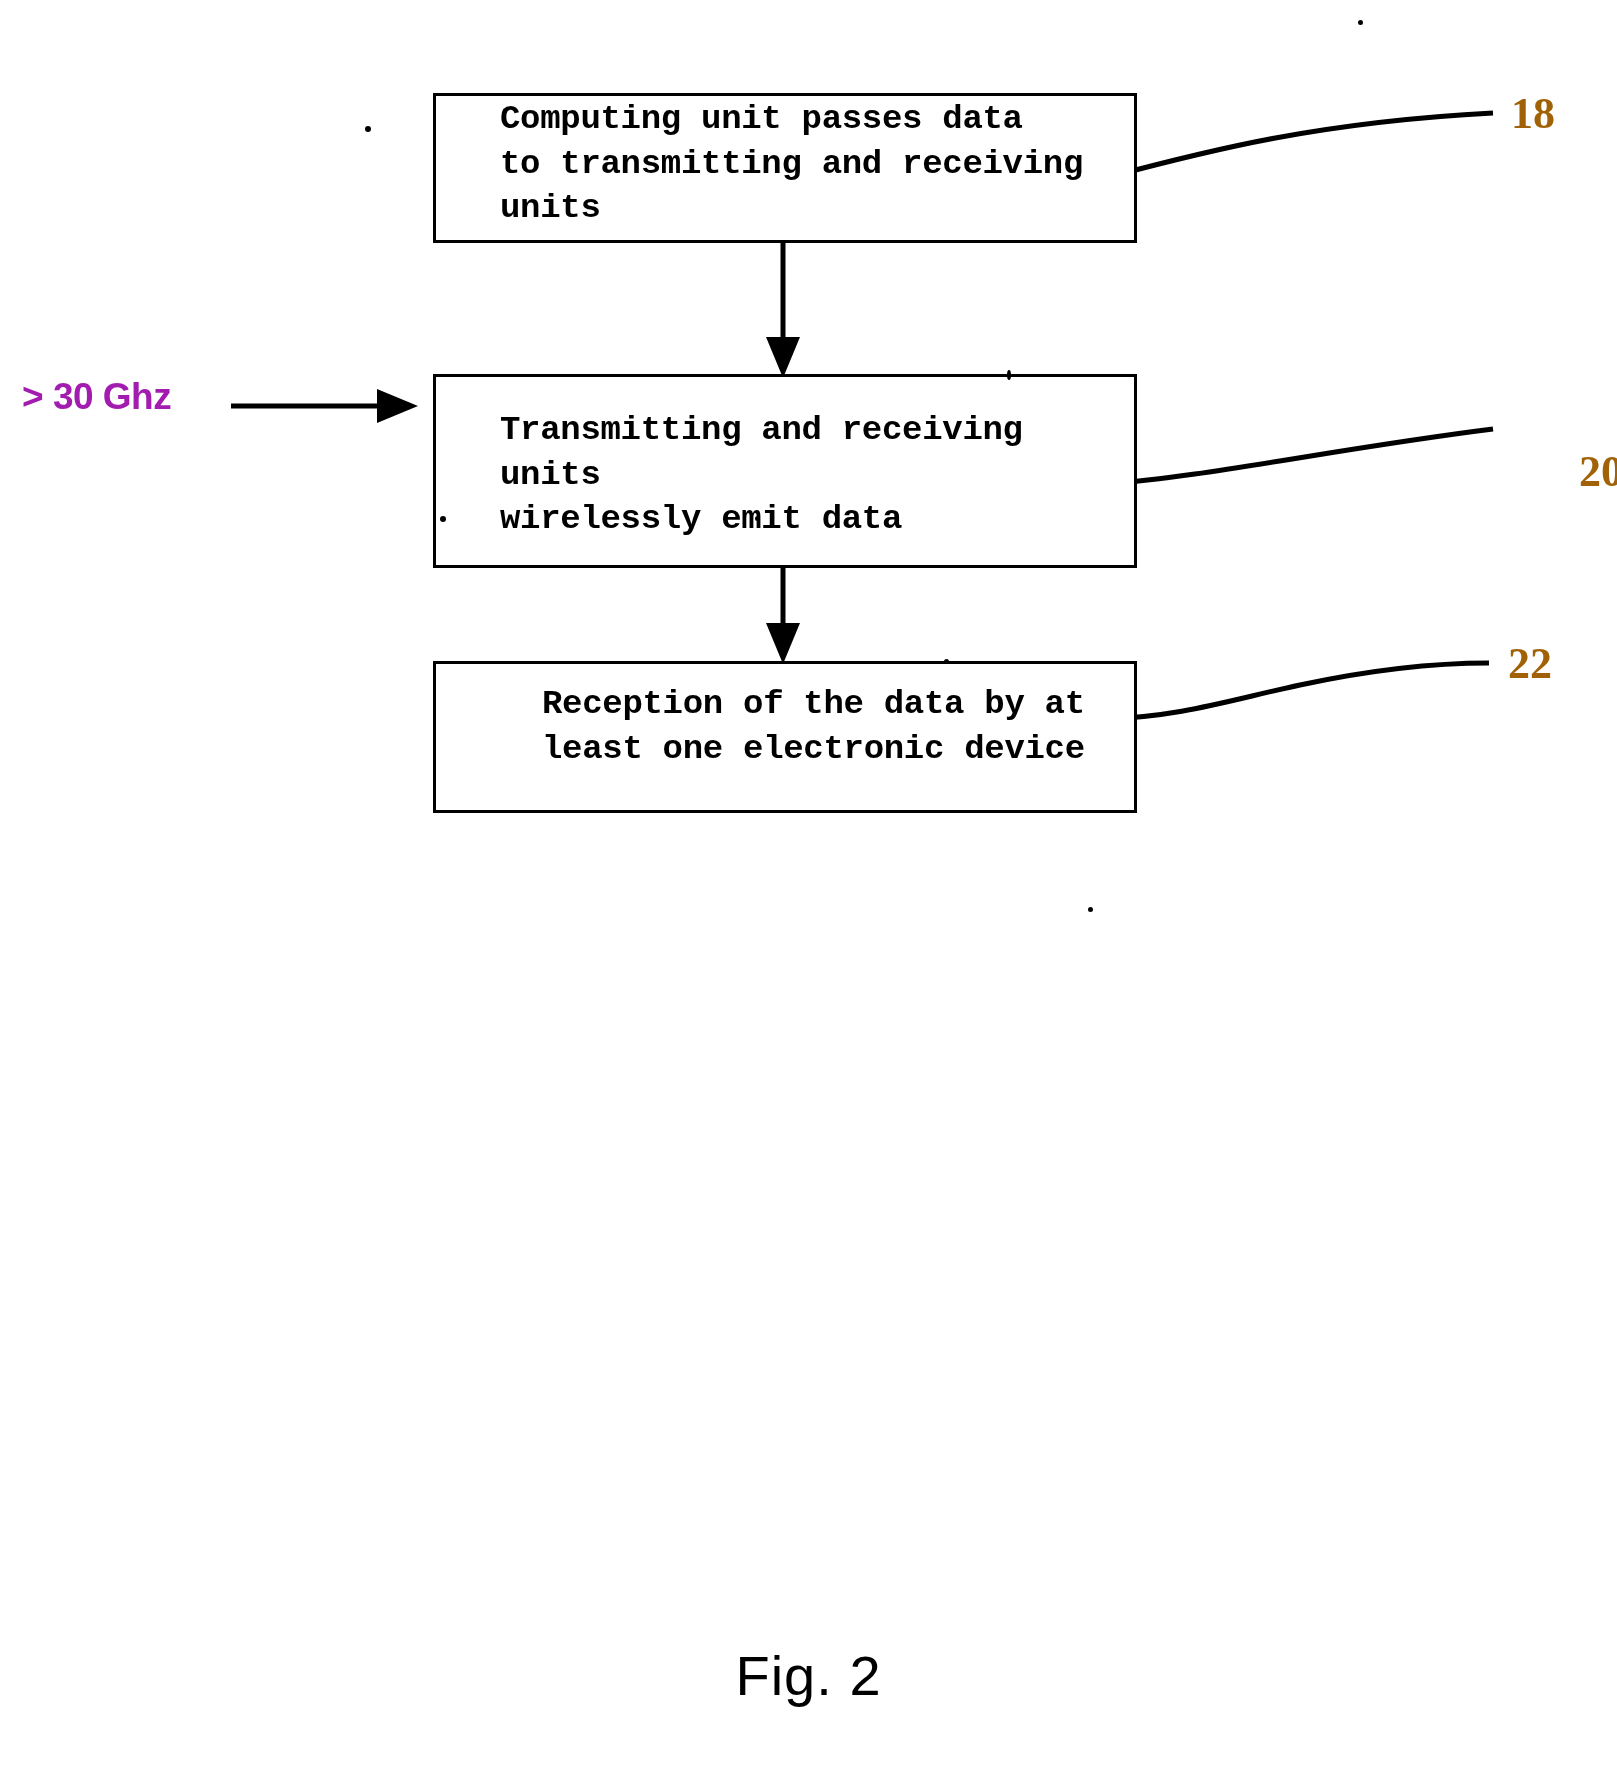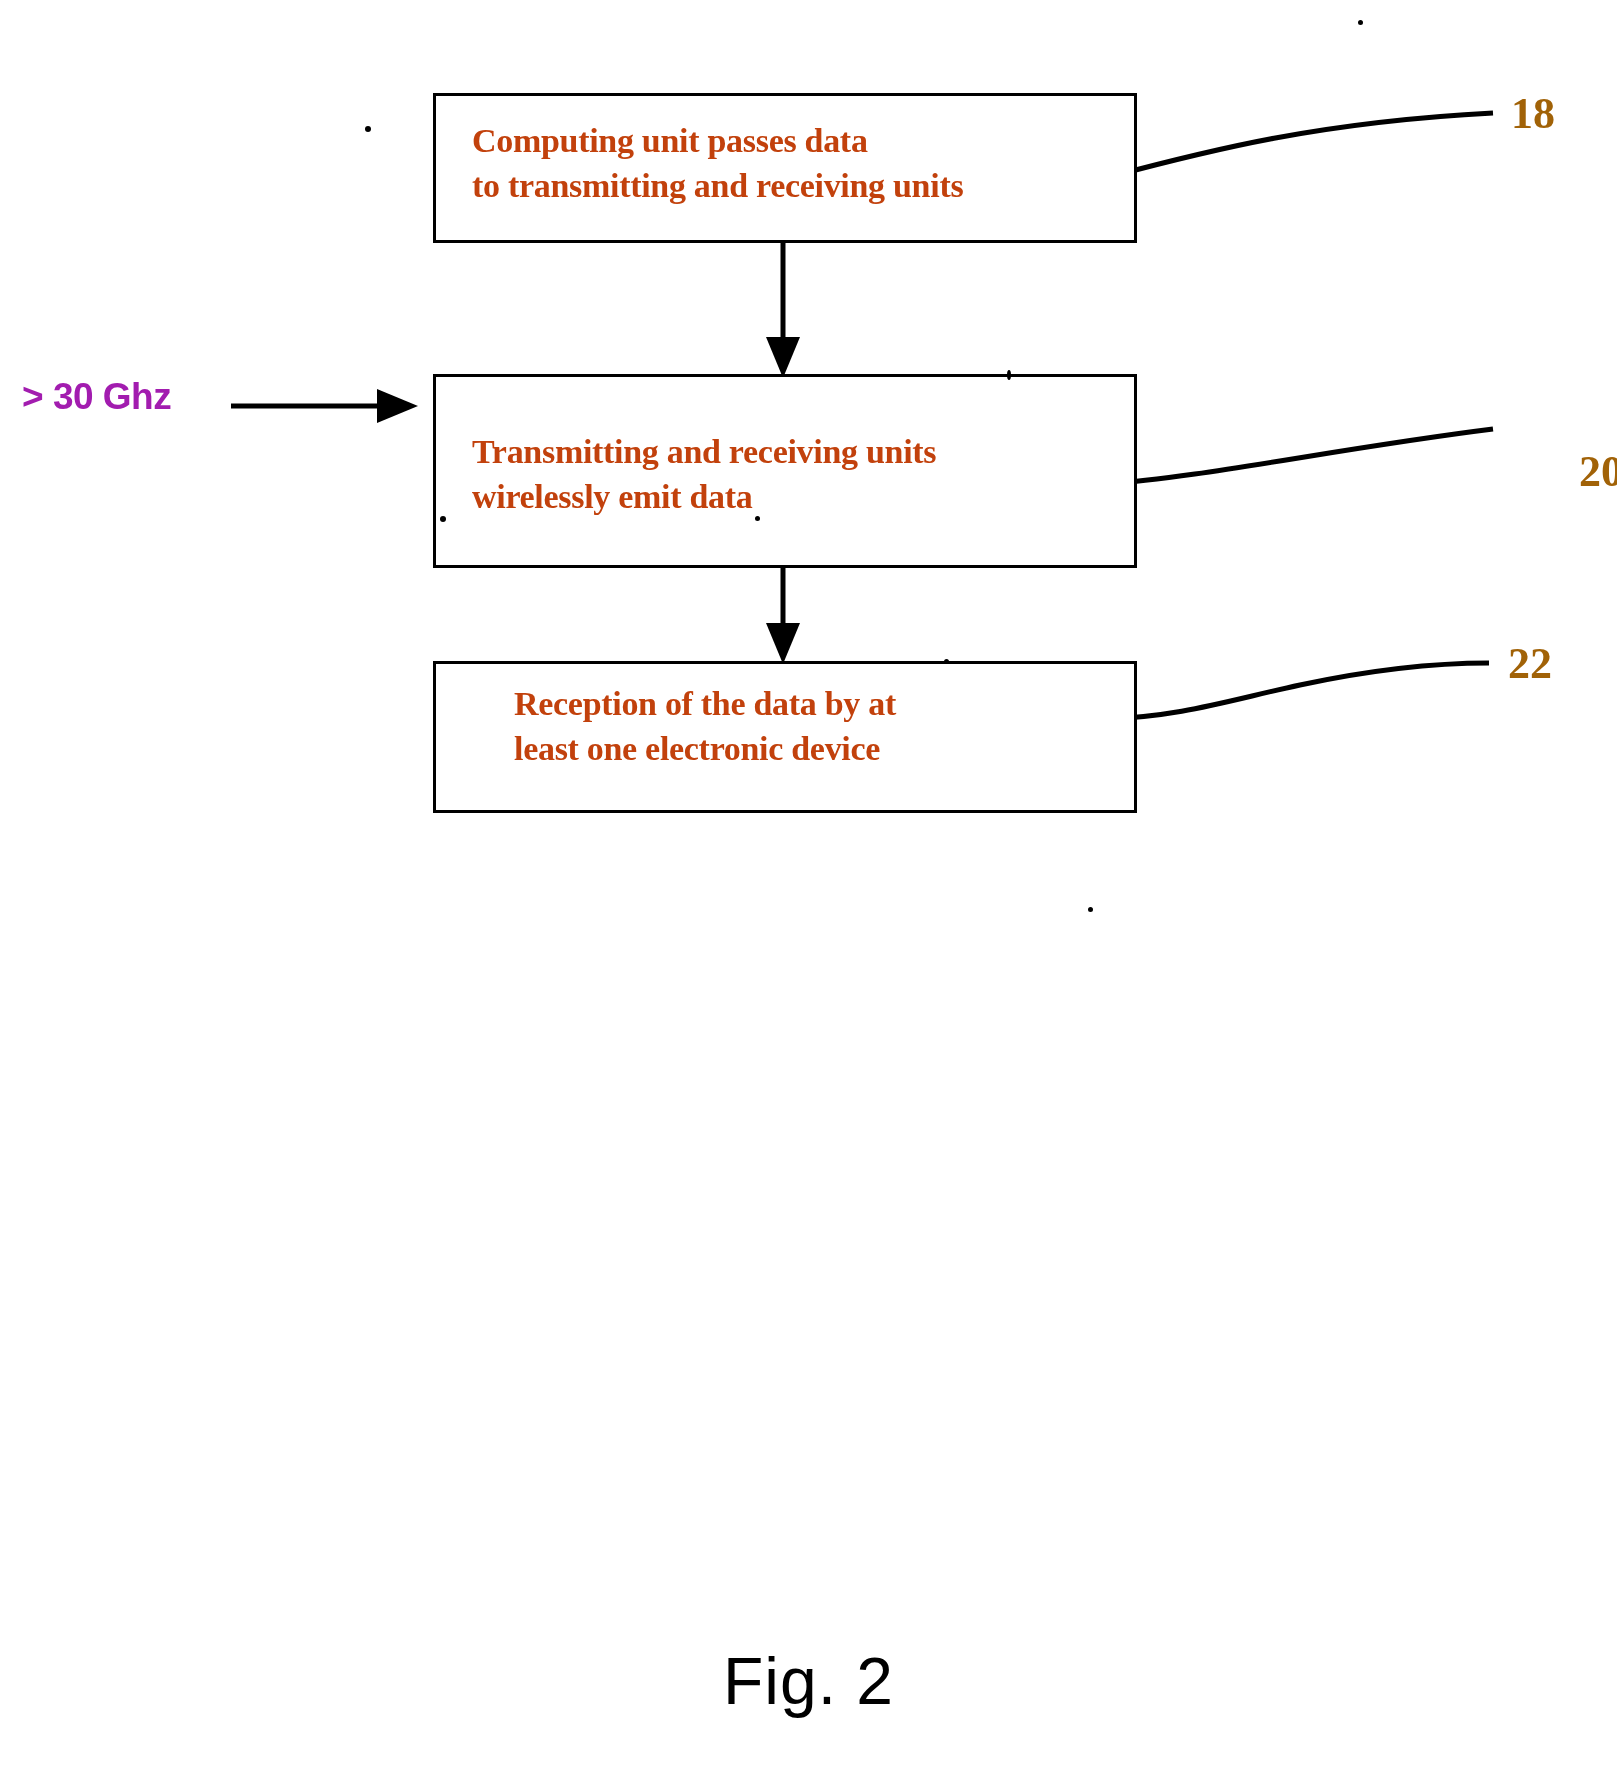--- a/index.html
+++ b/index.html
@@ -28,28 +28,28 @@
   .flow-box {
     position: absolute;
     box-sizing: border-box;
     border: 3px solid #000000;
     background: #ffffff;
     display: flex;
     align-items: center;
     justify-content: flex-start;
   }
   .flow-box .box-text {
-    font-family: Liberation Serif, serif;
+    font-family: Liberation Mono, monospace;
     font-size: 34px;
     line-height: 1.32;
     font-weight: 600;
     letter-spacing: -0.3px;
-    color: #c2410c;
+    color: #000000;
     white-space: pre-line;
-    padding-left: 36px;
+    padding-left: 64px;
     padding-right: 14px;
   }
   #box-1 { left: 433px; top: 93px;  width: 704px; height: 150px; }
   #box-2 { left: 433px; top: 374px; width: 704px; height: 194px; }
   #box-3 { left: 433px; top: 661px; width: 704px; height: 152px; }
 
   #box-1 .box-text { transform: translateY(-4px); }
   #box-2 .box-text { transform: translateY(4px); }
   #box-3 .box-text { transform: translateY(-10px); margin-left: 42px; }
 
@@ -78,21 +78,21 @@
     line-height: 1;
   }
 
   #figure-caption {
     position: absolute;
     left: 0;
     top: 1648px;
     width: 1617px;
     text-align: center;
     font-family: "Liberation Sans", sans-serif;
-    font-size: 66px;
+    font-size: 56px;
     font-weight: 400;
     letter-spacing: 1px;
     color: #000000;
     line-height: 1;
   }
 
   .speck {
     position: absolute;
     background: #000000;
     border-radius: 50%;

